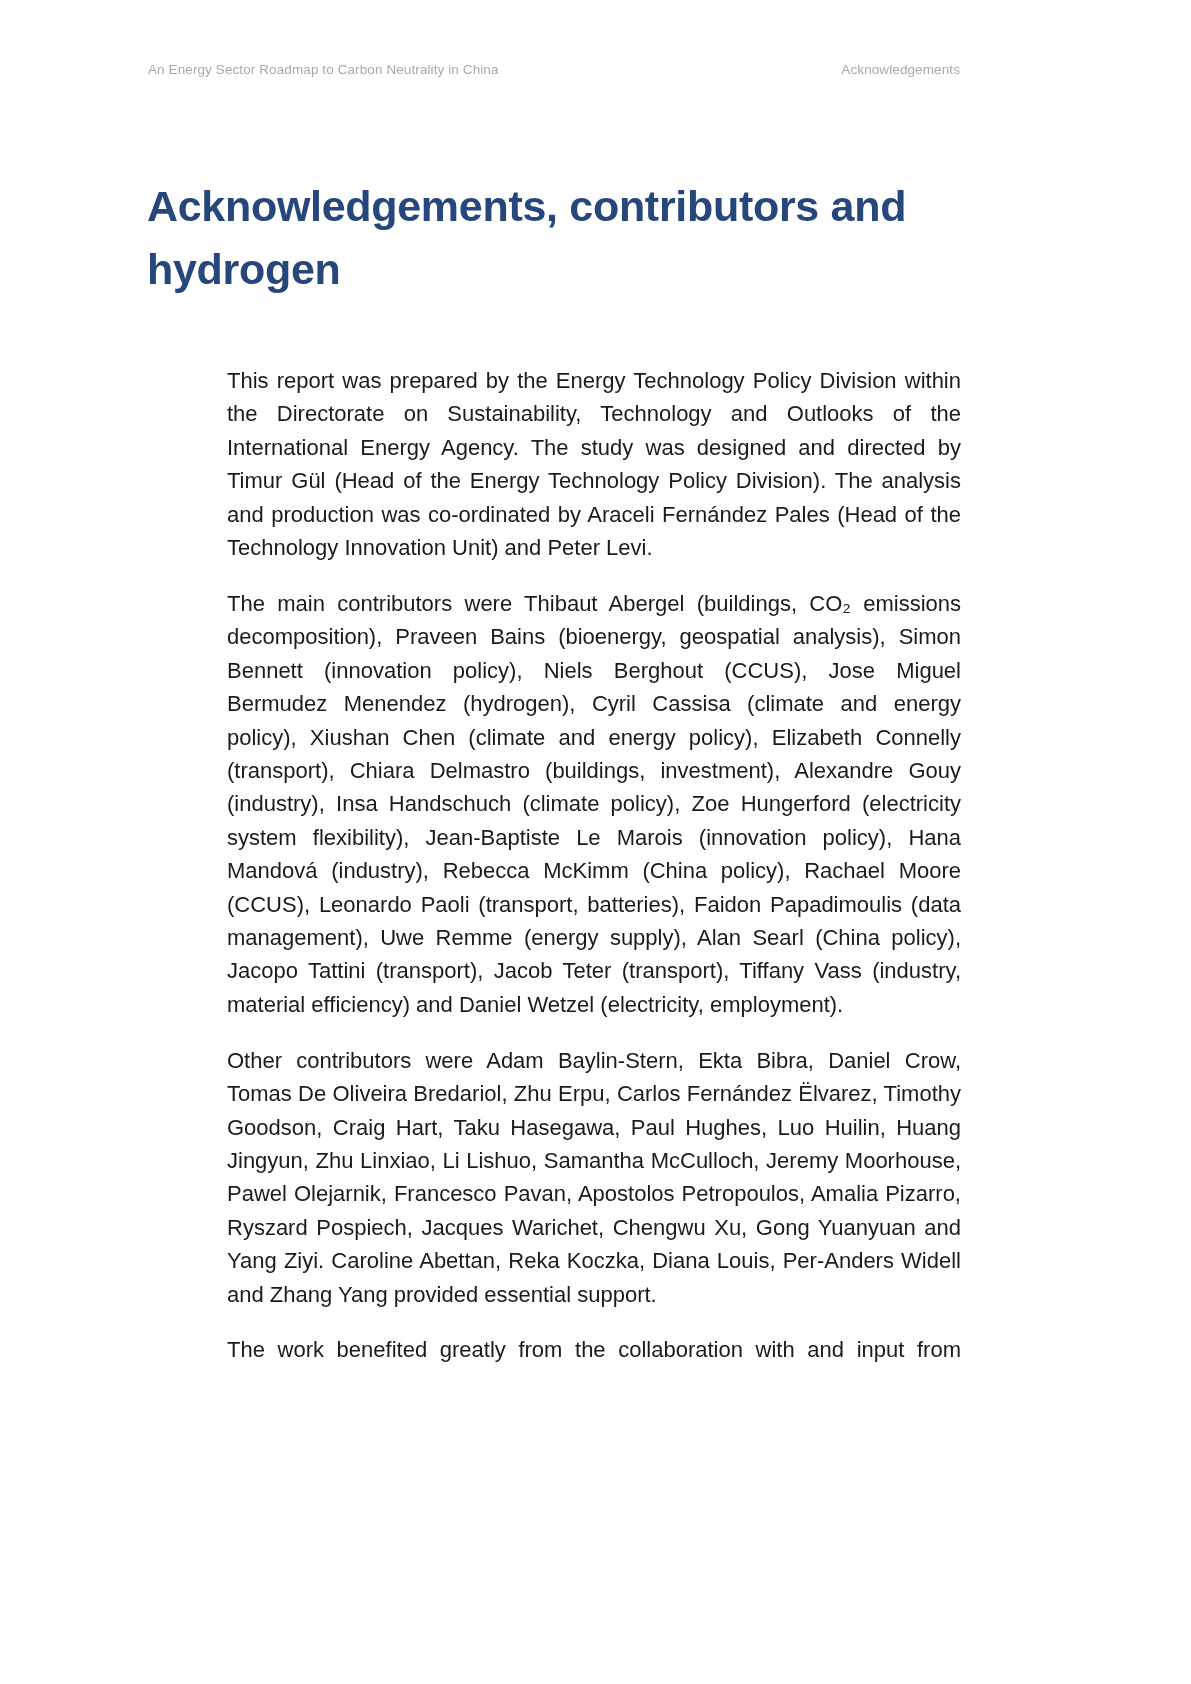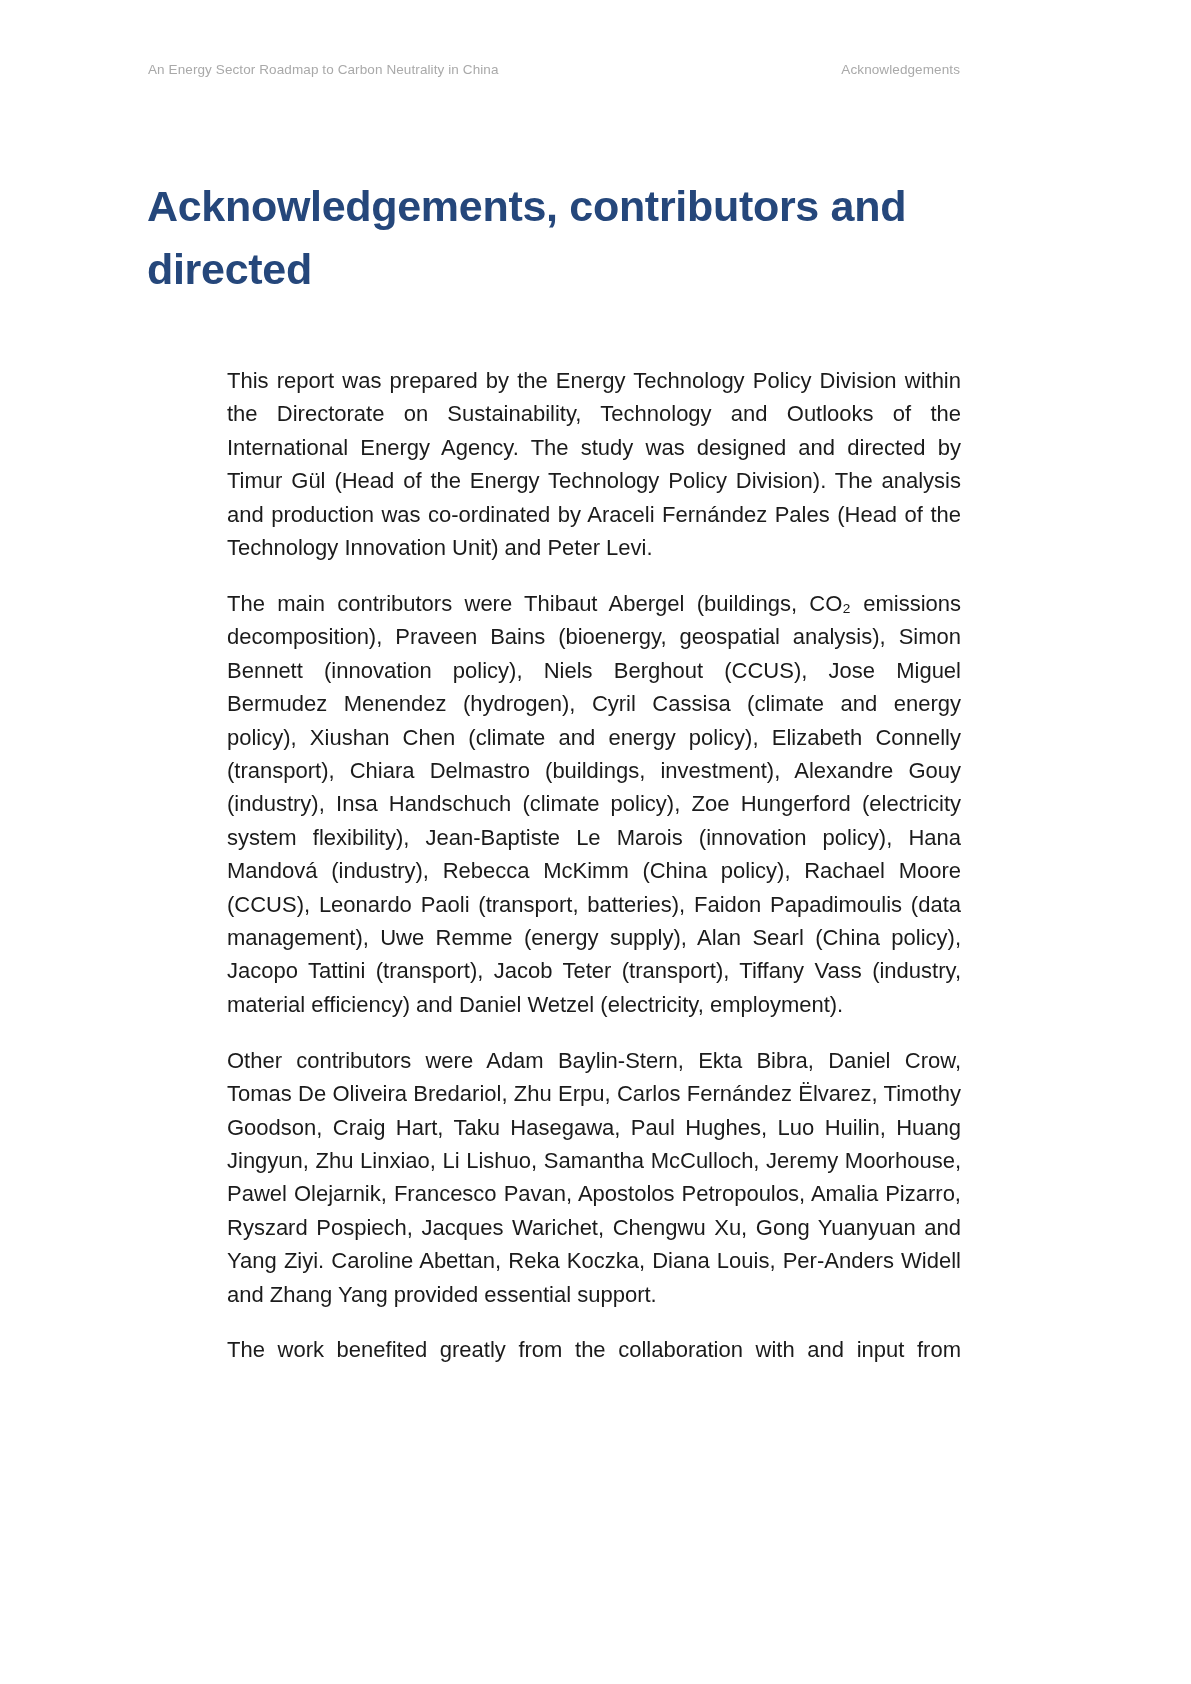--- a/index.html
+++ b/index.html
@@ -91,21 +91,21 @@
 </head>
 <body>
 
 <div class="page">
 
   <div class="running-header">
     <span>An Energy Sector Roadmap to Carbon Neutrality in China</span>
     <span>Acknowledgements</span>
   </div>
 
-  <h1 class="chapter-title">Acknowledgements, contributors and directed</h1>
+  <h1 class="chapter-title">Acknowledgements, contributors and hydrogen</h1>
 
   <div class="body-text">
     <p>This report was prepared by the Energy Technology Policy Division within the Directorate on Sustainability, Technology and Outlooks of the International Energy Agency. The study was designed and directed by Timur Gül (Head of the Energy Technology Policy Division). The analysis and production was co-ordinated by Araceli Fernández Pales (Head of the Technology Innovation Unit) and Peter Levi.</p>
     <p>The main contributors were Thibaut Abergel (buildings, CO₂ emissions decomposition), Praveen Bains (bioenergy, geospatial analysis), Simon Bennett (innovation policy), Niels Berghout (CCUS), Jose Miguel Bermudez Menendez (hydrogen), Cyril Cassisa (climate and energy policy), Xiushan Chen (climate and energy policy), Elizabeth Connelly (transport), Chiara Delmastro (buildings, investment), Alexandre Gouy (industry), Insa Handschuch (climate policy), Zoe Hungerford (electricity system flexibility), Jean-Baptiste Le Marois (innovation policy), Hana Mandová (industry), Rebecca McKimm (China policy), Rachael Moore (CCUS), Leonardo Paoli (transport, batteries), Faidon Papadimoulis (data management), Uwe Remme (energy supply), Alan Searl (China policy), Jacopo Tattini (transport), Jacob Teter (transport), Tiffany Vass (industry, material efficiency) and Daniel Wetzel (electricity, employment).</p>
     <p>Other contributors were Adam Baylin-Stern, Ekta Bibra, Daniel Crow, Tomas De Oliveira Bredariol, Zhu Erpu, Carlos Fernández Ëlvarez, Timothy Goodson, Craig Hart, Taku Hasegawa, Paul Hughes, Luo Huilin, Huang Jingyun, Zhu Linxiao, Li Lishuo, Samantha McCulloch, Jeremy Moorhouse, Pawel Olejarnik, Francesco Pavan, Apostolos Petropoulos, Amalia Pizarro, Ryszard Pospiech, Jacques Warichet, Chengwu Xu, Gong Yuanyuan and Yang Ziyi. Caroline Abettan, Reka Koczka, Diana Louis, Per-Anders Widell and Zhang Yang provided essential support.</p>
     <p>The work benefited greatly from the collaboration with and input from several Chinese experts: Da Yan (Tsinghua University), Lin Jin (Tsinghua University), Shan Hu (Tsinghua University), Teng Fei (Tsinghua University), Wan Can (Tsinghua University), Zhang Jian (Tsinghua University), Zhang Qiang (Tsinghua University), Jiang Kejun (Energy Research Institute), Zhou Dadi (Energy Research Institute), Chai Qimin (National Center for Climate Change Strategy and International Cooperation), Dang Yanbao (Ningxia Baofeng Energy Group Co</p>
   </div>
 
   <div class="page-footer">
     <span class="page-number">Page | 4</span>

